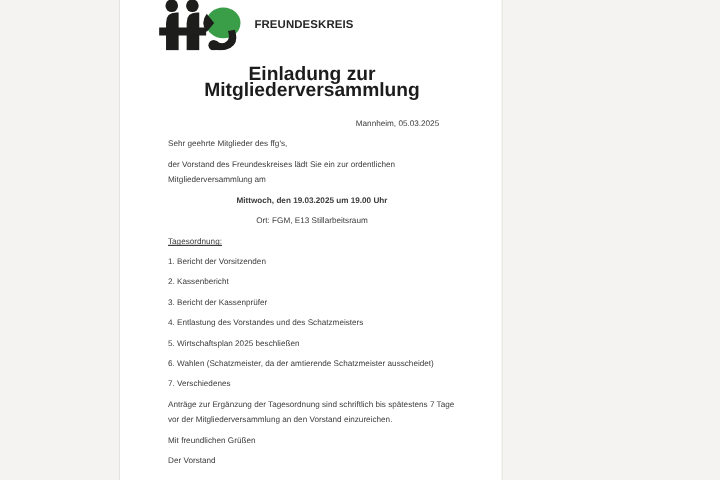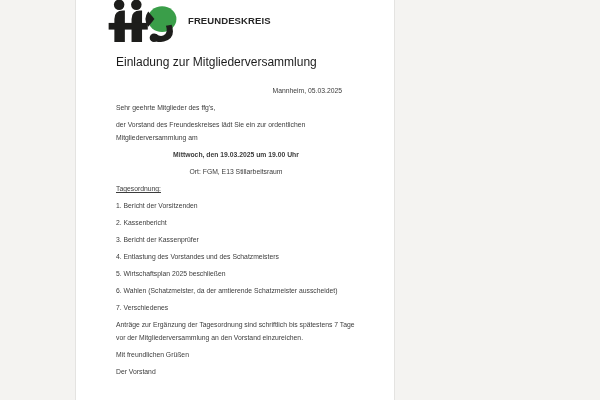--- a/index.html
+++ b/index.html
@@ -4,21 +4,21 @@
 <style>
   * { margin: 0; padding: 0; box-sizing: border-box; }
   html, body {
     width: 600px; height: 400px;
     overflow: hidden;
     background: #f4f3f1;
     font-family: "Liberation Sans", "DejaVu Sans", sans-serif;
   }
   .page {
     position: relative;
-    margin-left: 75px;
+    margin-left: 99px;
     width: 320px;
     height: 400px;
     background: #ffffff;
     border-left: 1px solid #e4e3e1;
     border-right: 1px solid #e4e3e1;
     padding: 0 38px 0 40px;
     color: #3c3c3c;
   }
   
   .letterhead {
@@ -34,23 +34,23 @@
     font-weight: bold;
     font-size: 9.5px;
     line-height: 12px;
     color: #262626;
     letter-spacing: 0.1px;
     white-space: nowrap;
   }
   
   .doc-title {
     margin-top: 14px;
-    text-align: left;
-    font-size: 12px;
-    font-weight: normal;
+    text-align: center;
+    font-size: 16px;
+    font-weight: bold;
     color: #1c1c1c;
     line-height: 13px;
   }
   .dateline {
     margin-top: 15px;
     text-align: right;
     padding-right: 14px;
     font-size: 6.8px;
     line-height: 13px;
     color: #3c3c3c;

